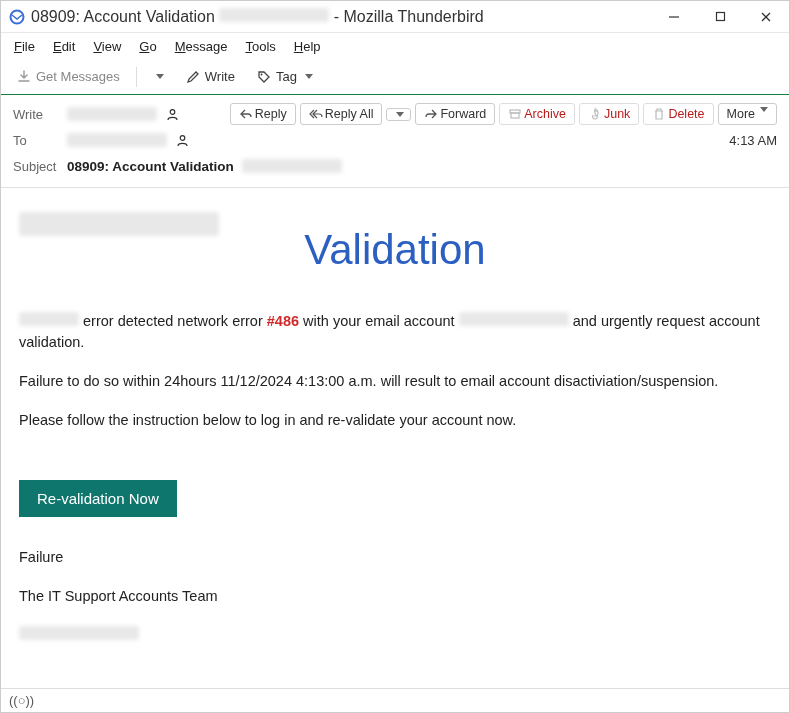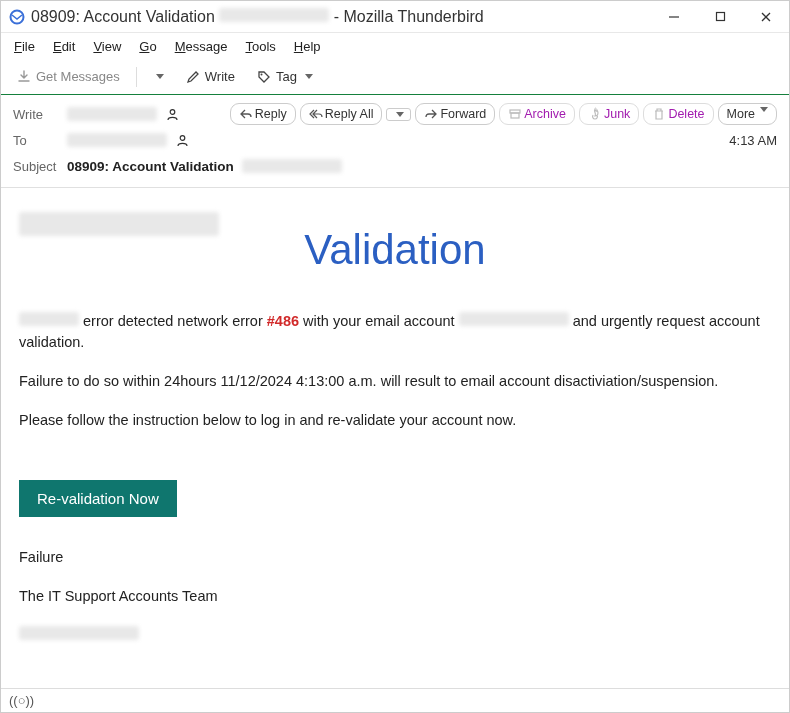--- a/index.html
+++ b/index.html
@@ -110,27 +110,27 @@
   .actions-row {
     display: flex;
     align-items: center;
     gap: 4px;
     margin-left: auto;
   }
   .act-btn {
     display:flex; align-items:flex-start; gap:2px;
     padding: 3px 8px;
     border: 1px solid #ccc;
-    border-radius: 9px;
+    border-radius: 3px;
     font-size: 12.5px;
     color: #333;
     background:#fff;
     white-space: nowrap;
   }
-  .act-btn.disabled { color:#a21caf; border-color:#ddd; }
+  .act-btn.disabled { color:#b91c1c; border-color:#ddd; }
   .act-icon { width:14px; height:14px; display:inline-flex; align-items:center; justify-content:center; }
   .subject-strong { font-weight: 600; color:#222; font-size:13.5px; }
   .time-label { margin-left:auto; font-size:13px; color:#333; }
   .message-body {
     flex: 1;
     padding: 20px 18px 10px 18px;
     overflow: auto;
     font-size: 14.5px;
     color: #222;
     line-height: 1.45;

